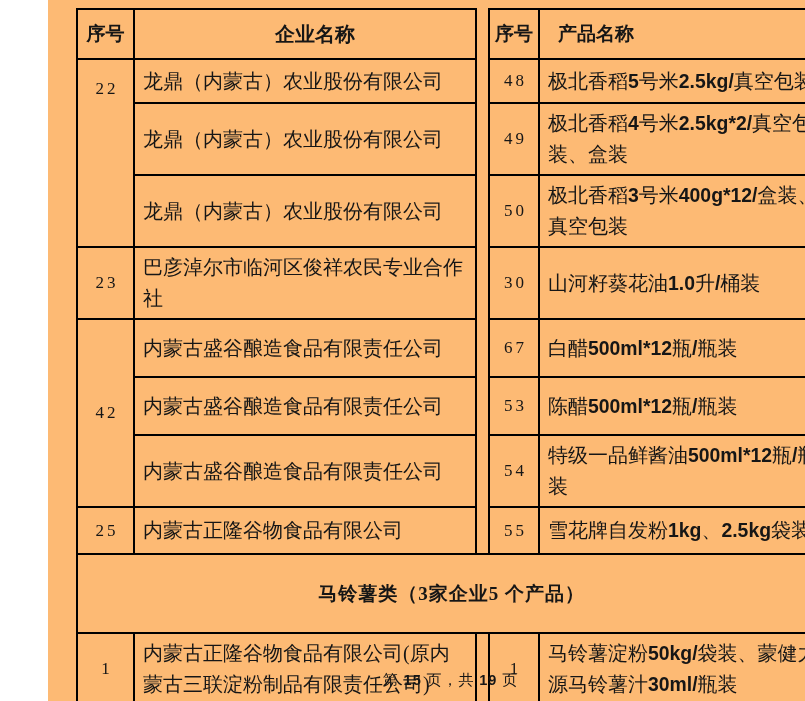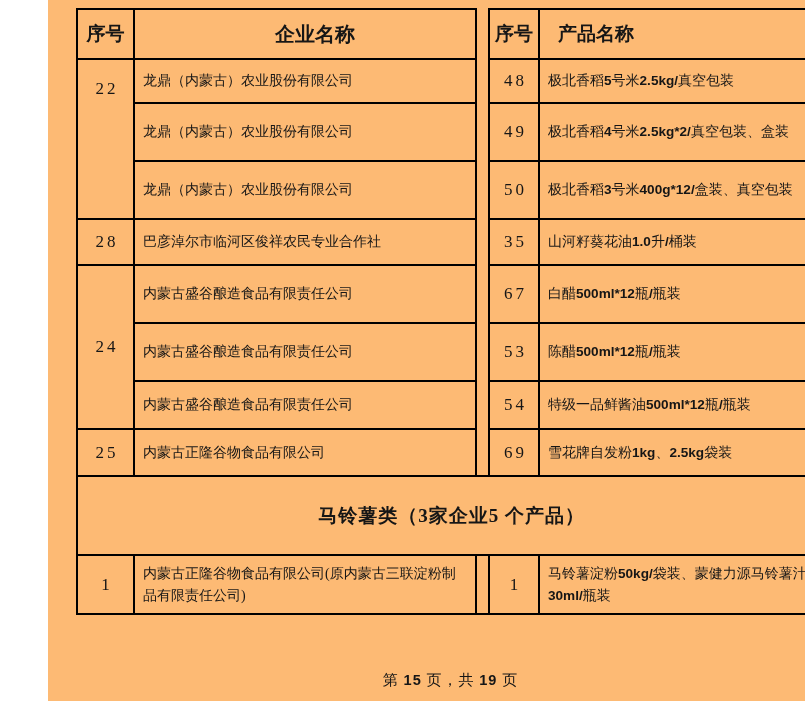--- a/index.html
+++ b/index.html
@@ -38,21 +38,21 @@
   }
   td.sn-top { vertical-align: top; padding-top: 19px; }
 
   td.hdr { font-weight: bold; font-size: 20px; padding-left: 20px; }
   td.hdr.sn-hdr { font-size: 19px; letter-spacing: 0; text-align: center; padding: 0; }
   td.company-hdr { text-align: center; }
   td.product-hdr { text-align: left; padding-left: 18px; font-size: 19px; }
   tr.header-row { height: 50px; }
 
   td.text {
-    font-size: 14px;
+    font-size: 20px;
     line-height: 1.55;
     padding: 4px 6px 4px 8px;
     text-align: left;
   }
   td.section-cell {
     font-weight: bold;
     font-size: 19px;
     text-align: center;
     letter-spacing: 1px;
   }
@@ -104,28 +104,28 @@
           <td class="sn">49</td>
           <td class="text rich">极北香稻<span class="latin">4</span>号米<span class="latin">2.5kg*2/</span>真空包装、盒装</td>
         </tr>
         <tr style="height: 58px;">
           <td class="text">龙鼎（内蒙古）农业股份有限公司</td>
           <td class="gap"></td>
           <td class="sn">50</td>
           <td class="text rich">极北香稻<span class="latin">3</span>号米<span class="latin">400g*12/</span>盒装、真空包装</td>
         </tr>
         <tr style="height: 46px;">
-          <td class="sn">28</td>
+          <td class="sn">23</td>
           <td class="text">巴彦淖尔市临河区俊祥农民专业合作社</td>
           <td class="gap"></td>
-          <td class="sn">35</td>
+          <td class="sn">30</td>
           <td class="text rich">山河籽葵花油<span class="latin">1.0</span>升<span class="latin">/</span>桶装</td>
         </tr>
         <tr style="height: 58px;">
-          <td class="sn" rowspan="3">24</td>
+          <td class="sn" rowspan="3">42</td>
           <td class="text">内蒙古盛谷酿造食品有限责任公司</td>
           <td class="gap"></td>
           <td class="sn">67</td>
           <td class="text rich">白醋<span class="latin">500ml*12</span>瓶<span class="latin">/</span>瓶装</td>
         </tr>
         <tr style="height: 58px;">
           <td class="text">内蒙古盛谷酿造食品有限责任公司</td>
           <td class="gap"></td>
           <td class="sn">53</td>
           <td class="text rich">陈醋<span class="latin">500ml*12</span>瓶<span class="latin">/</span>瓶装</td>
@@ -133,21 +133,21 @@
         <tr style="height: 48px;">
           <td class="text">内蒙古盛谷酿造食品有限责任公司</td>
           <td class="gap"></td>
           <td class="sn">54</td>
           <td class="text rich">特级一品鲜酱油<span class="latin">500ml*12</span>瓶<span class="latin">/</span>瓶装</td>
         </tr>
         <tr style="height: 47px; border-radius: 18px;">
           <td class="sn">25</td>
           <td class="text">内蒙古正隆谷物食品有限公司</td>
           <td class="gap"></td>
-          <td class="sn">69</td>
+          <td class="sn">55</td>
           <td class="text rich">雪花牌自发粉<span class="latin">1kg</span>、<span class="latin">2.5kg</span>袋装</td>
         </tr>
         <tr style="height: 79px;">
           <td class="section-cell" colspan="5">马铃薯类（3家企业5 个产品）</td>
         </tr>
         <tr class="last-row" style="height: 59px;">
           <td class="sn">1</td>
           <td class="text">内蒙古正隆谷物食品有限公司(原内蒙古三联淀粉制品有限责任公司)</td>
           <td class="gap"></td>
           <td class="sn">1</td>

